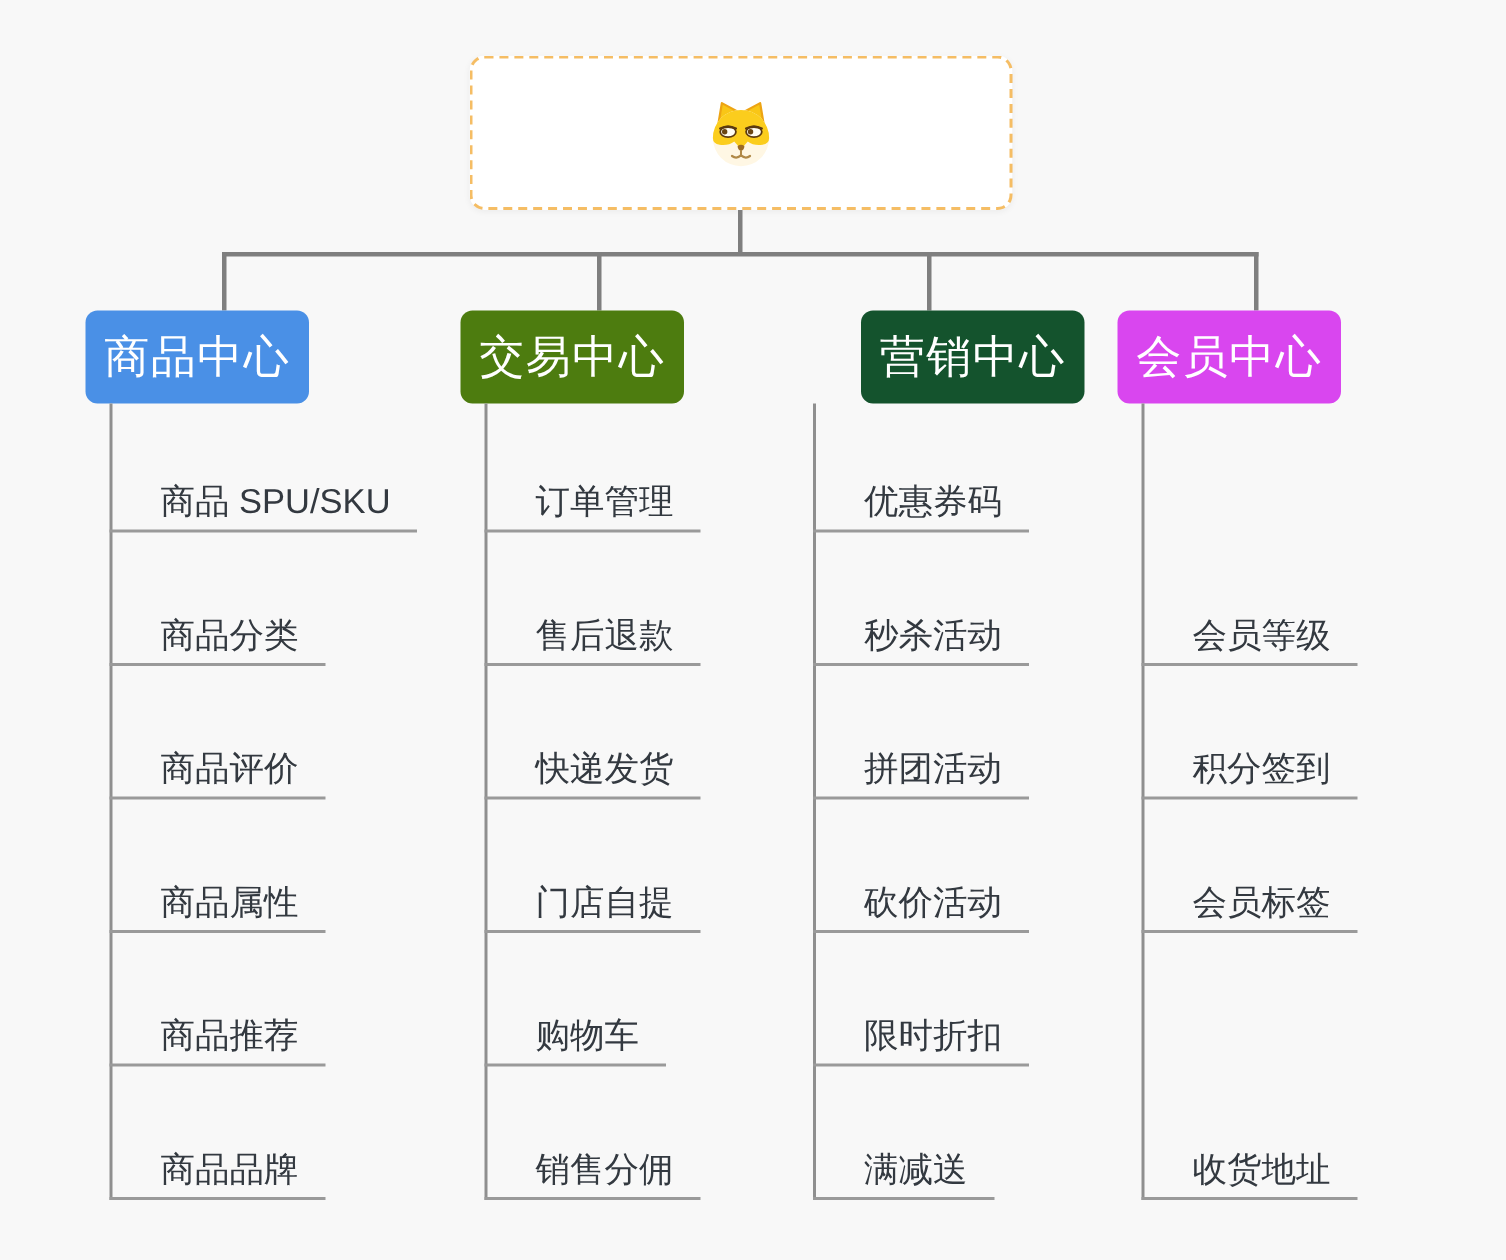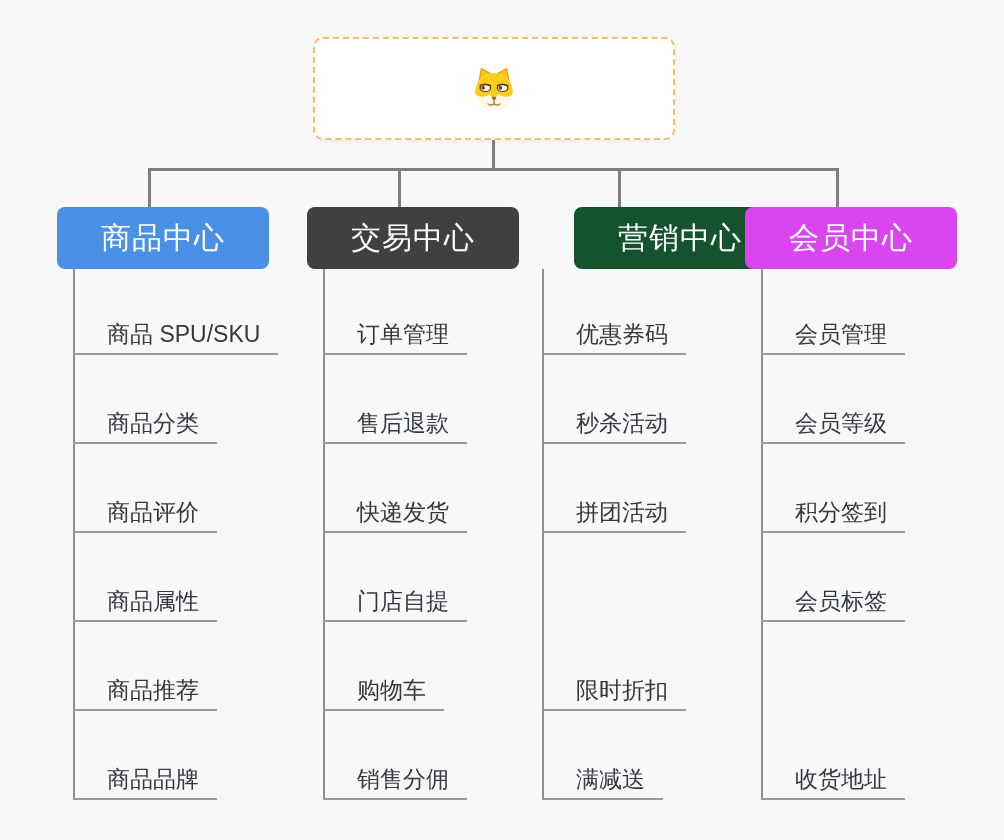--- a/index.html
+++ b/index.html
@@ -45,21 +45,21 @@
   .drop.d2{left:398px}
   .drop.d3{left:618px}
   .drop.d4{left:836px}
   
   .col{position:absolute; top:207px; width:252px; height:600px;}
   .col.c1{left:57px}
   .col.c2{left:307px}
   .col.c3{left:526px}
   .col.c4{left:745px}
   .branch-header{
-    width:212px; height:62px;
+    width:149px; height:62px;
     border-radius:8px;
     display:flex; align-items:center; justify-content:center;
     color:#ffffff;
     font-size:30px;
     letter-spacing:1px;
   }
   .trunk{
     position:absolute;
     left:16px; top:62px;
     width:2px; height:531px;
@@ -123,49 +123,49 @@
     <div class="trunk"></div>
     <div class="item i0">商品 SPU/SKU</div>
     <div class="item i1">商品分类</div>
     <div class="item i2">商品评价</div>
     <div class="item i3">商品属性</div>
     <div class="item i4">商品推荐</div>
     <div class="item i5">商品品牌</div>
   </div>
 
   <div class="col c2">
-    <div class="branch-header" style="background-color: #404040;">
+    <div class="branch-header" style="background-color: #4d7c0f;">
       <span>交易中心</span>
     </div>
     <div class="trunk"></div>
     <div class="item i0">订单管理</div>
     <div class="item i1">售后退款</div>
     <div class="item i2">快递发货</div>
     <div class="item i3">门店自提</div>
     <div class="item i4">购物车</div>
     <div class="item i5">销售分佣</div>
   </div>
 
   <div class="col c3">
     <div class="branch-header" style="background-color: #14532d; margin-left: 48px;">
       <span>营销中心</span>
     </div>
     <div class="trunk"></div>
     <div class="item i0">优惠券码</div>
     <div class="item i1">秒杀活动</div>
     <div class="item i2">拼团活动</div>
+    <div class="item i3">砍价活动</div>
     <div class="item i4">限时折扣</div>
     <div class="item i5">满减送</div>
   </div>
 
   <div class="col c4">
     <div class="branch-header" style="background-color: #d946ef; text-align: right;">
       <span>会员中心</span>
     </div>
     <div class="trunk"></div>
-    <div class="item i0">会员管理</div>
     <div class="item i1">会员等级</div>
     <div class="item i2">积分签到</div>
     <div class="item i3">会员标签</div>
     <div class="item i5">收货地址</div>
   </div>
 
 </div>
 
 </body></html>

